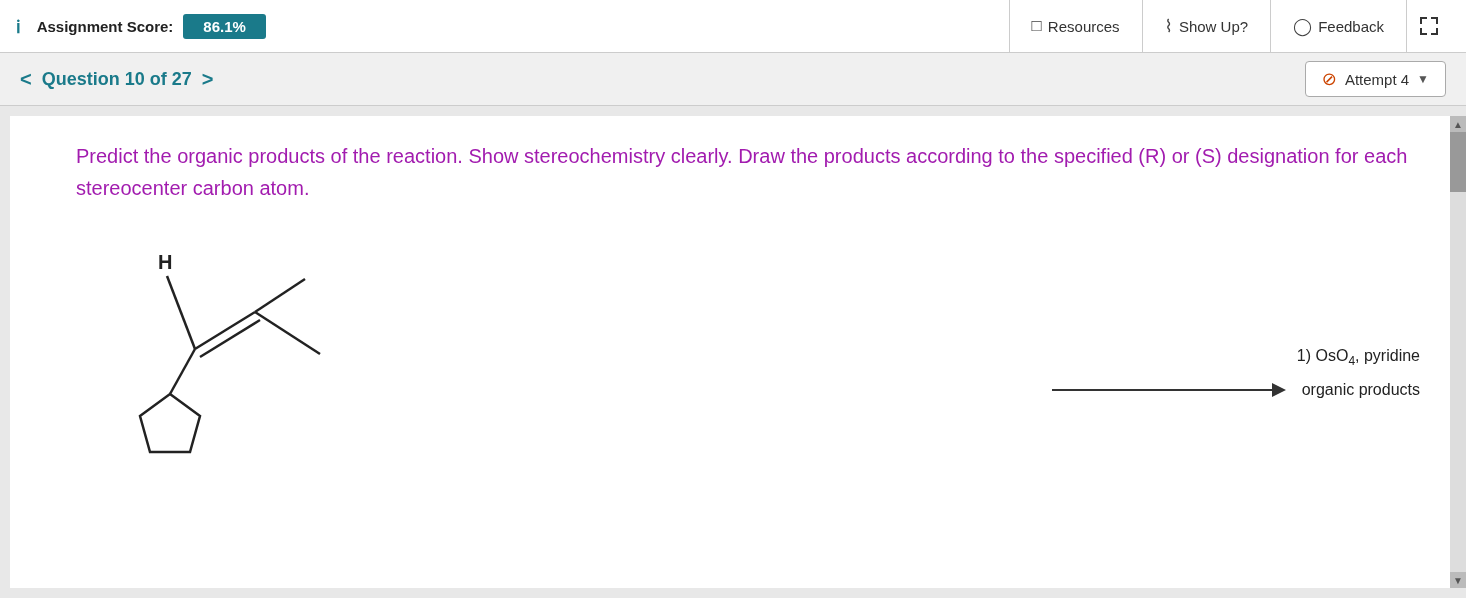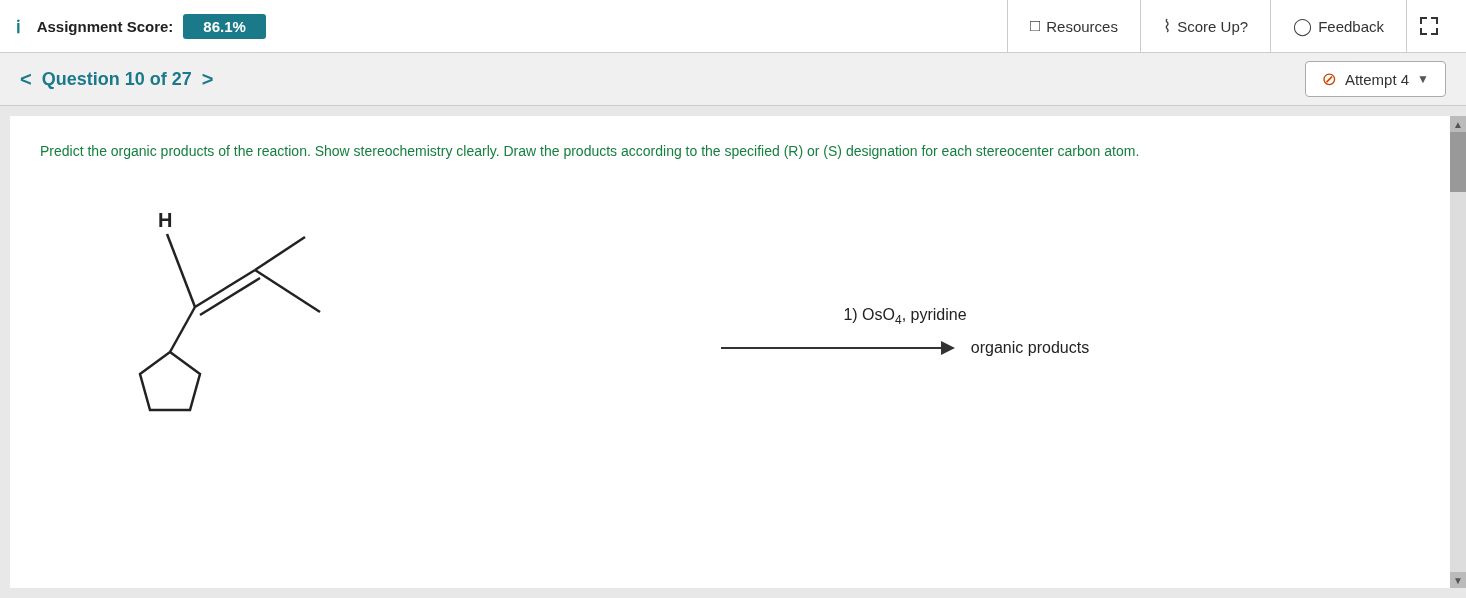--- a/index.html
+++ b/index.html
@@ -129,24 +129,25 @@
     }
     .question-panel {
       flex: 1;
       background: #fff;
       margin: 10px 0 10px 10px;
       padding: 24px 30px;
       overflow-y: auto;
       position: relative;
     }
     .question-text {
-      font-size: 14px;
+      font-size: 20px;
       line-height: 1.6;
-      color: #15803d;
+      color: #a21caf;
       margin-bottom: 20px;
+      margin-left: 36px;
     }
     .scrollbar-track {
       width: 16px;
       background: #ccc;
       margin: 10px 0 10px 0;
       display: flex;
       flex-direction: column;
     }
     .scrollbar-thumb {
       width: 100%;
@@ -173,21 +174,21 @@
       margin-top: 10px;
     }
     .chem-diagram {
       width: 320px;
       height: 280px;
     }
     .reaction-area {
       flex: 1;
       display: flex;
       flex-direction: column;
-      align-items: center;
+      align-items: flex-end;
       padding-left: 30px;
       margin-top: 13px;
     }
     .reaction-text {
       font-size: 16px;
       color: #222;
       line-height: 1.8;
     }
     .reaction-arrow-row {
       display: flex;
@@ -229,21 +230,21 @@
     <span class="score-badge">86.1%</span>
   </div>
   <div class="top-bar-spacer"></div>
   <div class="top-bar-nav">
     <div class="top-bar-nav-item">
       <span class="nav-icon">□</span>
       <span>Resources</span>
     </div>
     <div class="top-bar-nav-item">
       <span class="nav-icon">⌇</span>
-      <span>Score Up?</span>
+      <span>Show Up?</span>
     </div>
     <div class="top-bar-nav-item">
       <span class="nav-icon">◯</span>
       <span>Feedback</span>
     </div>
     <div class="expand-icon">
       <svg width="20" height="20" viewBox="0 0 20 20" fill="none" stroke="#333" stroke-width="2">
         <polyline points="2,8 2,2 8,2"></polyline>
         <polyline points="12,2 18,2 18,8"></polyline>
         <polyline points="18,12 18,18 12,18"></polyline>

